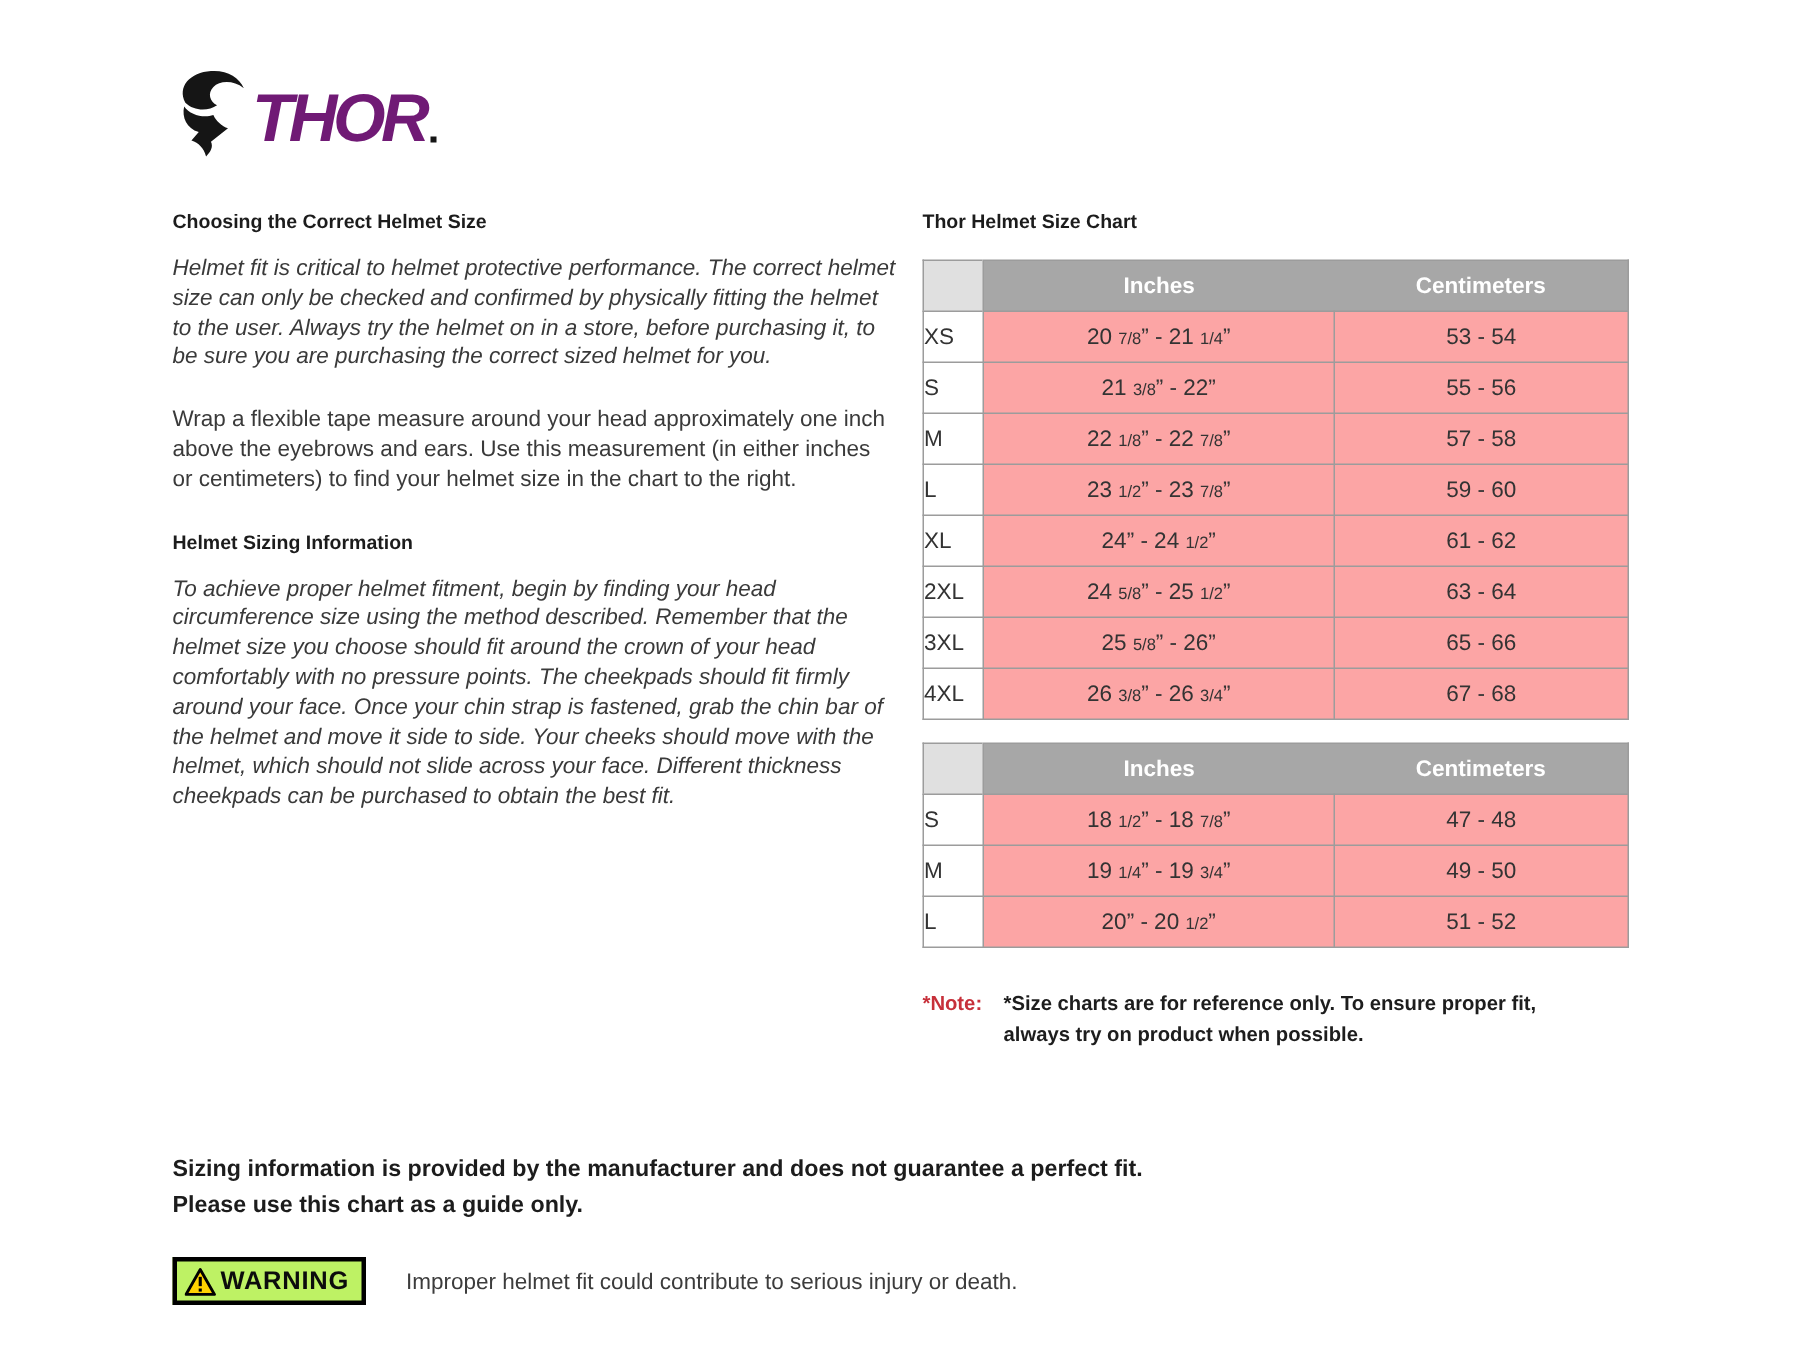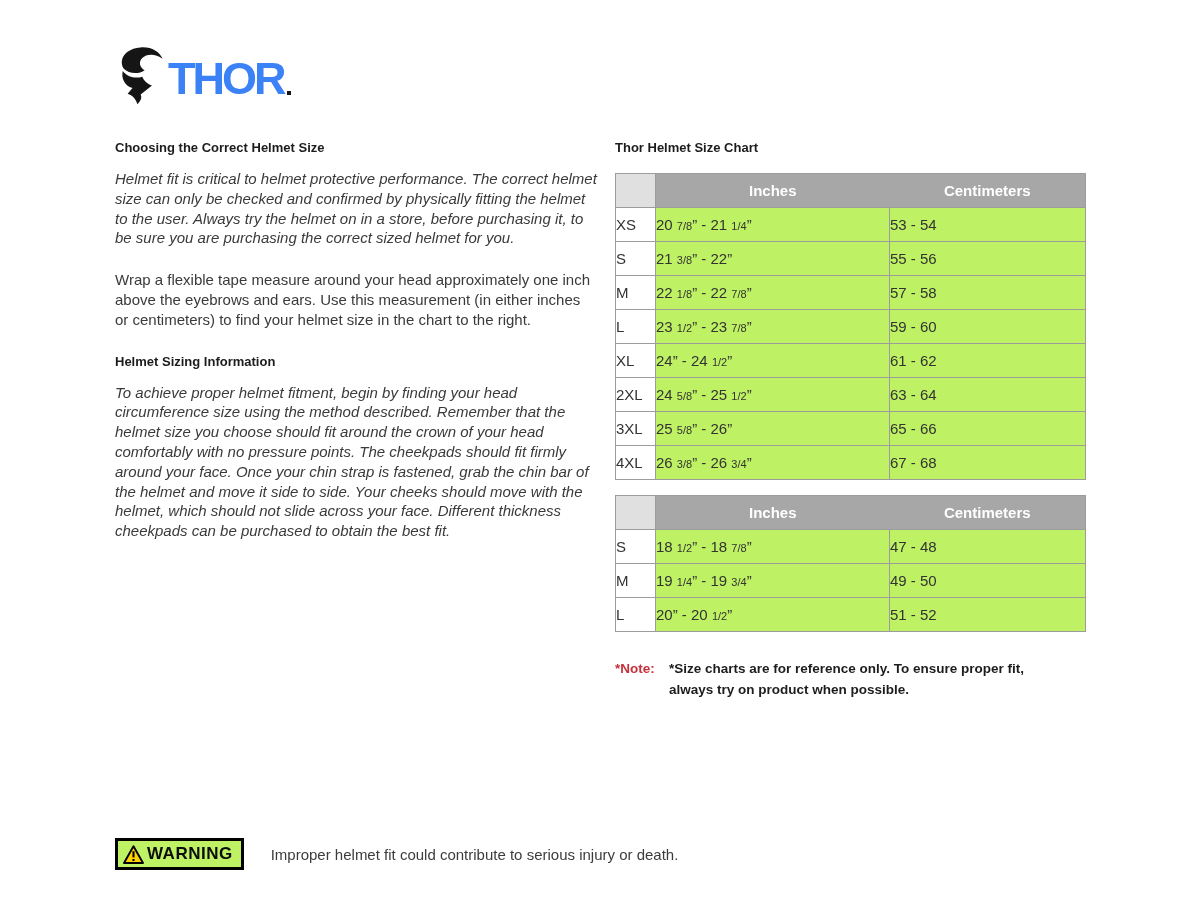--- a/index.html
+++ b/index.html
@@ -6,22 +6,22 @@
   .page {
     position:relative; width:1200px; height:910px; background:#ffffff;
     font-family:"Liberation Sans","DejaVu Sans",sans-serif; color:#1d1d1d;
     overflow:hidden;
   }
 
   
   .logo { position:absolute; left:113px; top:45px; display:flex; align-items:flex-start; }
   .logo-icon { width:52px; height:60px; }
   .logo-word {
-    font-size:45px; font-weight:bold; letter-spacing:-3px;
-    color:#3b82f6; line-height:1; margin-left:3px; margin-top:11px;
+    font-size:45px; font-weight:bold; font-style:italic; letter-spacing:-3px;
+    color:#701a75; line-height:1; margin-left:3px; margin-top:11px;
   }
   .logo-reg { display:inline-block; width:4px; height:4px; background:#151515; margin-left:3px; }
 
   
   .left-col  { position:absolute; left:115px; top:138px; width:482px; }
   .right-col { position:absolute; left:615px; top:138px; width:470px; }
 
   h2.sec-heading {
     font-size:13px; line-height:20px; font-weight:bold; color:#1c1c1c; margin:0;
   }
@@ -40,21 +40,21 @@
   table.size-chart col.c-size { width:40px; }
   table.size-chart col.c-in   { width:234px; }
   table.size-chart col.c-cm   { width:196px; }
   table.size-chart th, table.size-chart td { height:33px; padding:0; font-size:15px; }
   table.size-chart th {
     background:#a7a7a7; color:#ffffff; font-weight:bold; border:0; text-align:center;
   }
   table.size-chart th.corner { background:#e0e0e0; border-right:1px solid #9c9c9c; }
   table.size-chart td { border:1px solid #9c9c9c; color:#333333; }
   td.size-label { background:#ffffff; text-align:left; padding-left:9px; }
-  td.val { background:#bef264; text-align:left; }
+  td.val { background:#fca5a5; text-align:center; }
   .frac { font-size:11px; }
 
   .youth-title { margin-top:29px; }
 
   
   .note { display:flex; margin-top:26px; font-size:13.5px; font-weight:bold; line-height:21px; }
   .note-label { flex:none; width:45px; margin-right:9px; color:#c7303a; }
   .note-text  { width:402px; color:#1d1d1d; }
 
   
@@ -186,20 +186,24 @@
       </tr>
     </tbody>
       </table>
 
     <div class="note">
       <span class="note-label">*Note:</span>
       <span class="note-text">*Size charts are for reference only. To ensure proper fit, always try on product when possible.</span>
     </div>
   </div>
 
+  <div class="footer-bold">
+    <div>Sizing information is provided by the manufacturer and does not guarantee a perfect fit.</div>
+    <div>Please use this chart as a guide only.</div>
+  </div>
 
   <div class="warning-row">
     <div class="warning-badge">
       <svg class="warning-tri" width="21" height="19" viewBox="0 0 24 22" aria-hidden="true">
         <polygon points="12,1.5 23,20.8 1,20.8" fill="#ffd200" stroke="#000" stroke-width="2.2" stroke-linejoin="round"></polygon>
         <rect x="10.8" y="7.2" width="2.4" height="7.2" fill="#000"></rect>
         <rect x="10.8" y="16.2" width="2.4" height="2.4" fill="#000"></rect>
       </svg>
       <span class="warning-label">WARNING</span>
     </div>

